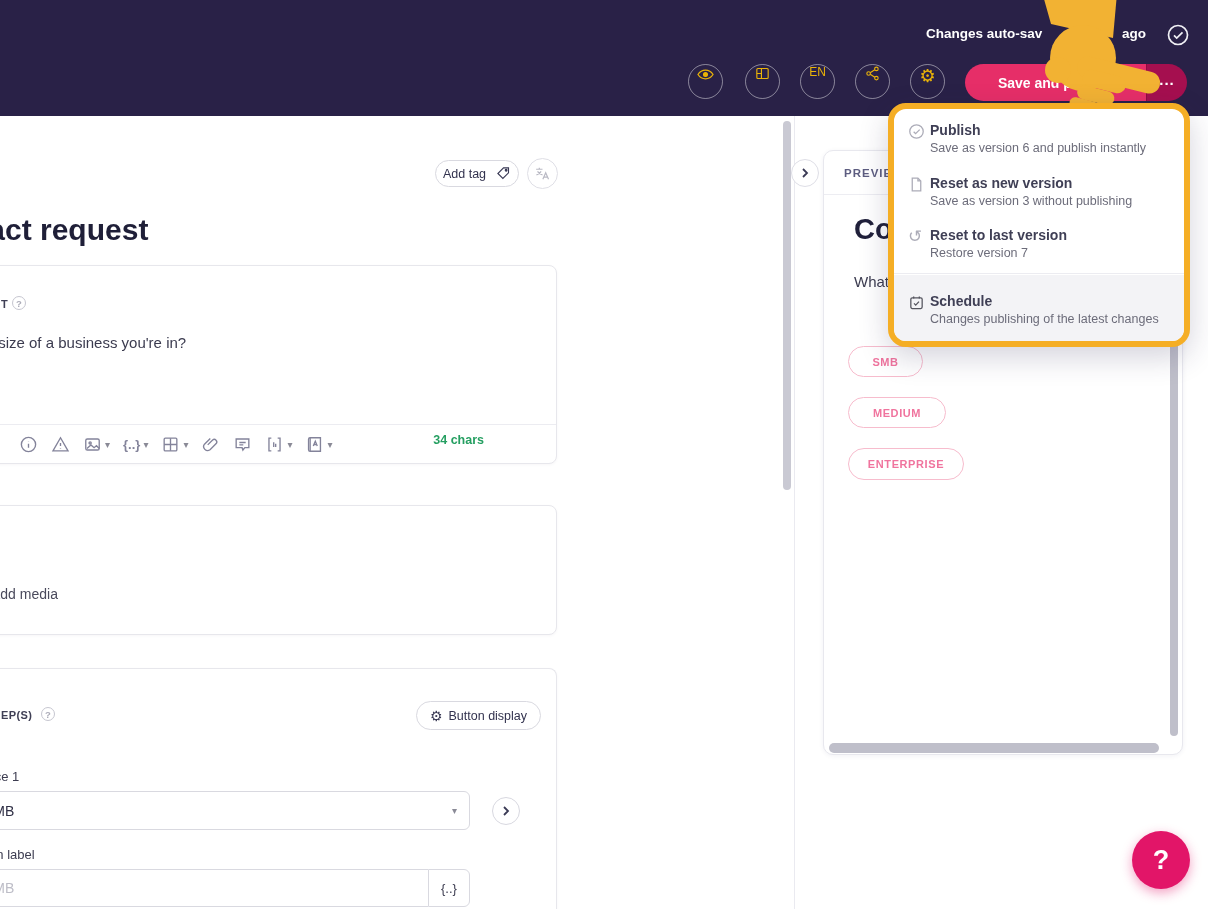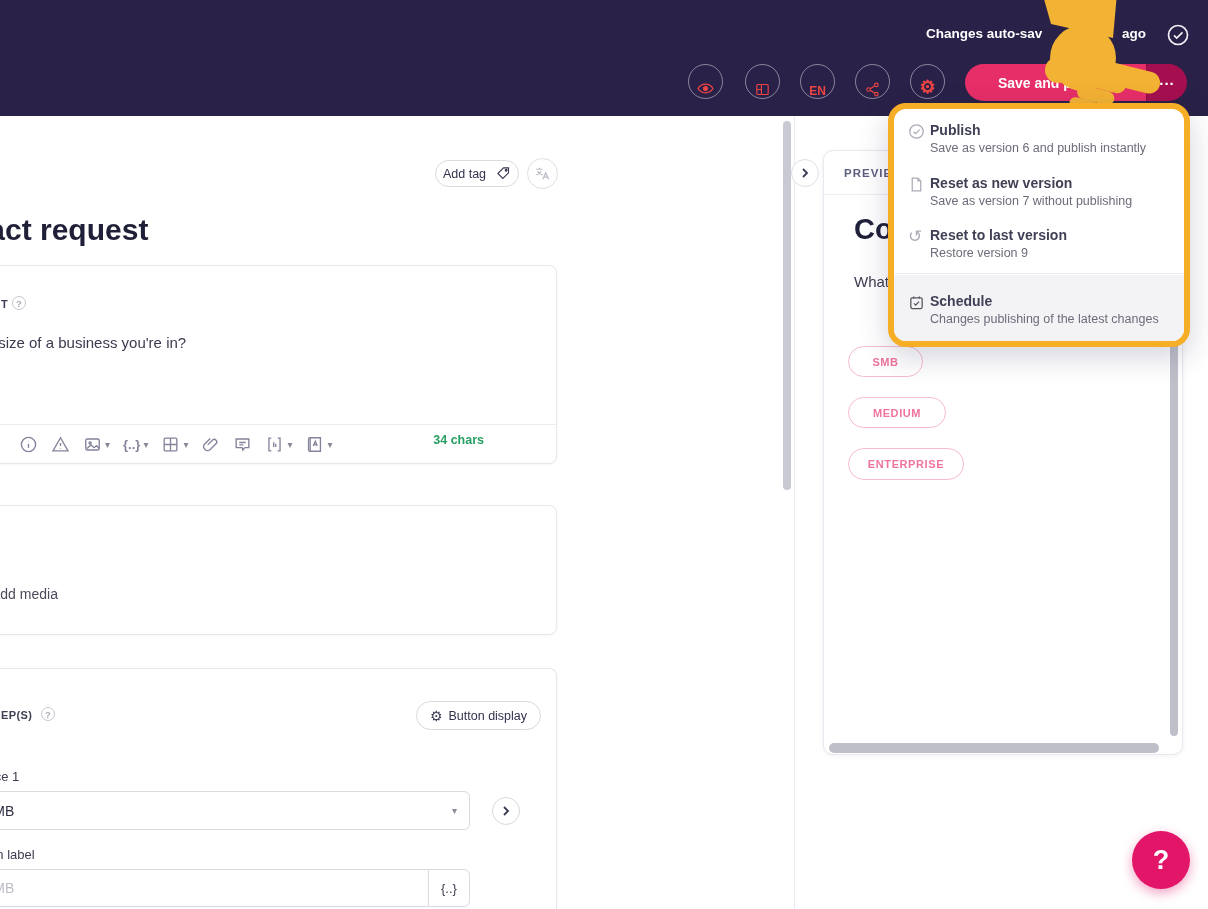--- a/index.html
+++ b/index.html
@@ -7,22 +7,22 @@
   body { font-family:"Liberation Sans", sans-serif; background:#fff; }
   #app { position:relative; width:1208px; height:909px; overflow:hidden; background:#fff; }
 
   
   .topbar { position:absolute; left:0; top:0; width:1208px; height:116px; background:#292147; }
   .status { position:absolute; top:26px; height:18px; color:#fff; font-size:13.5px; font-weight:700; white-space:nowrap; }
   .status.prefix { left:926px; }
   .status.suffix { left:1122px; }
   .status-check { position:absolute; left:1166px; top:23px; width:24px; height:24px; color:#f0f0f5; }
   .tb-circle { position:absolute; top:64px; width:35px; height:35px; border-radius:50%;
-               border:1px solid rgba(255,255,255,0.45); display:flex; align-items:flex-end; justify-content:center;
-               color:#ef4444; font-size:12px; font-weight:700; }
+               border:1px solid rgba(255,255,255,0.45); display:flex; align-items:flex-start; justify-content:center;
+               color:#eab308; font-size:12px; font-weight:400; }
   .save-group { position:absolute; left:965px; top:64px; width:222px; height:37px; border-radius:19px;
                 overflow:hidden; display:flex; }
   .save-main { width:182px; height:100%; background:#E62E68; color:#fff; font-size:14px; font-weight:700;
                display:flex; align-items:center; justify-content:center; border-right:1px solid #8d0c42; }
   .save-more { flex:1; background:#A50F4F; color:#fff; display:flex; align-items:center; justify-content:center;
                font-size:15px; font-weight:700; letter-spacing:1px; padding-bottom:6px; }
 
   
   .hand { position:absolute; left:965px; top:-40px; width:210px; height:160px; z-index:70; pointer-events:none; }
 
@@ -189,27 +189,27 @@
     </div>
 
     <div class="menu-item" style="top:66px">
       <span class="menu-icon">
         <svg viewBox="0 0 24 24" fill="none" stroke="currentColor" stroke-width="1.8">
           <path d="M6 3h8l4 4v14H6z"></path>
             <path d="M14 3v4h4"></path>
         </svg>
       </span>
       <span class="menu-title">Reset as new version</span>
-      <span class="menu-desc">Save as version 7 without publishing</span>
+      <span class="menu-desc">Save as version 3 without publishing</span>
     </div>
 
     <div class="menu-item" style="top:118px">
       <span class="menu-icon" style="font-size:17px;line-height:17px">↺</span>
       <span class="menu-title">Reset to last version</span>
-      <span class="menu-desc">Restore version 9</span>
+      <span class="menu-desc">Restore version 7</span>
     </div>
 
     <div class="menu-divider"></div>
 
     <div class="menu-item" style="top:184px">
       <span class="menu-icon dark">
         <svg viewBox="0 0 24 24" fill="none" stroke="currentColor" stroke-width="1.8">
           <rect x="4" y="5.5" width="16" height="15" rx="2"></rect>
             <path d="M8 3.5v3M16 3.5v3M8.5 13.3l2.4 2.4 4.6-4.9"></path>
         </svg>

